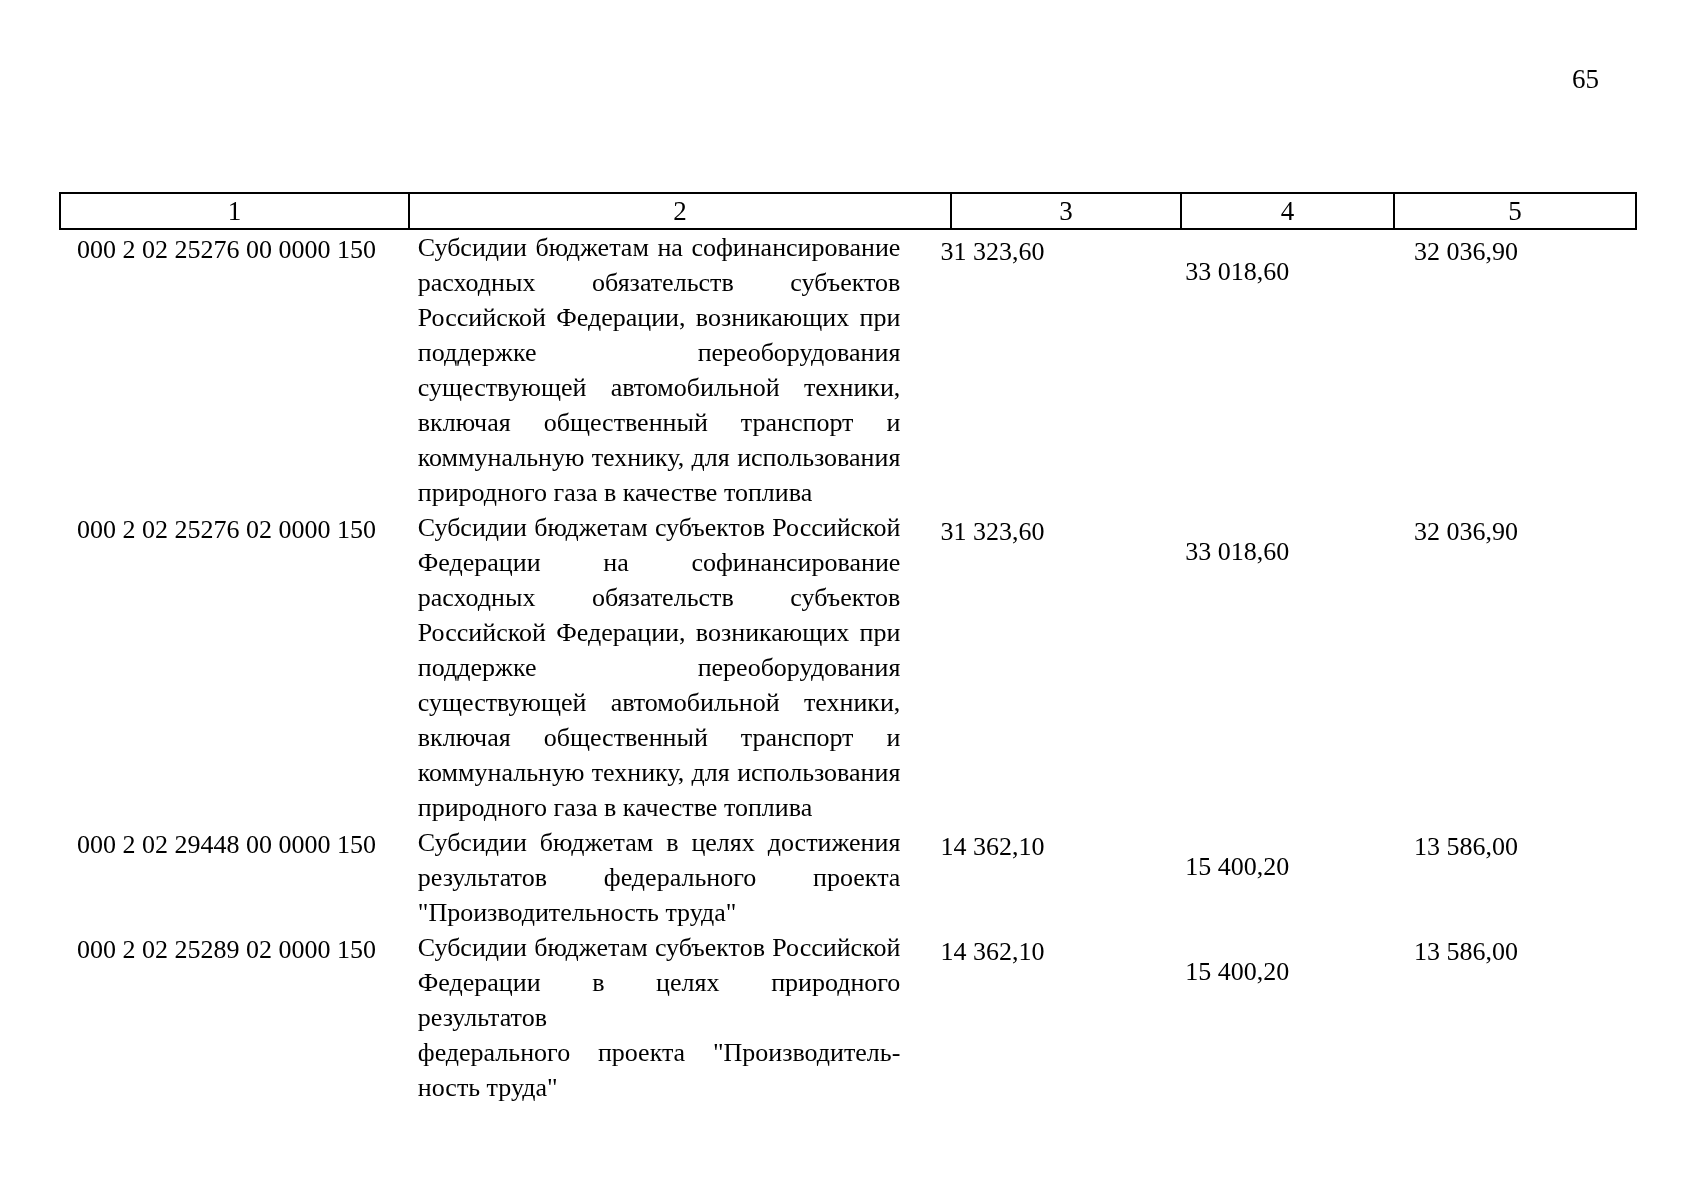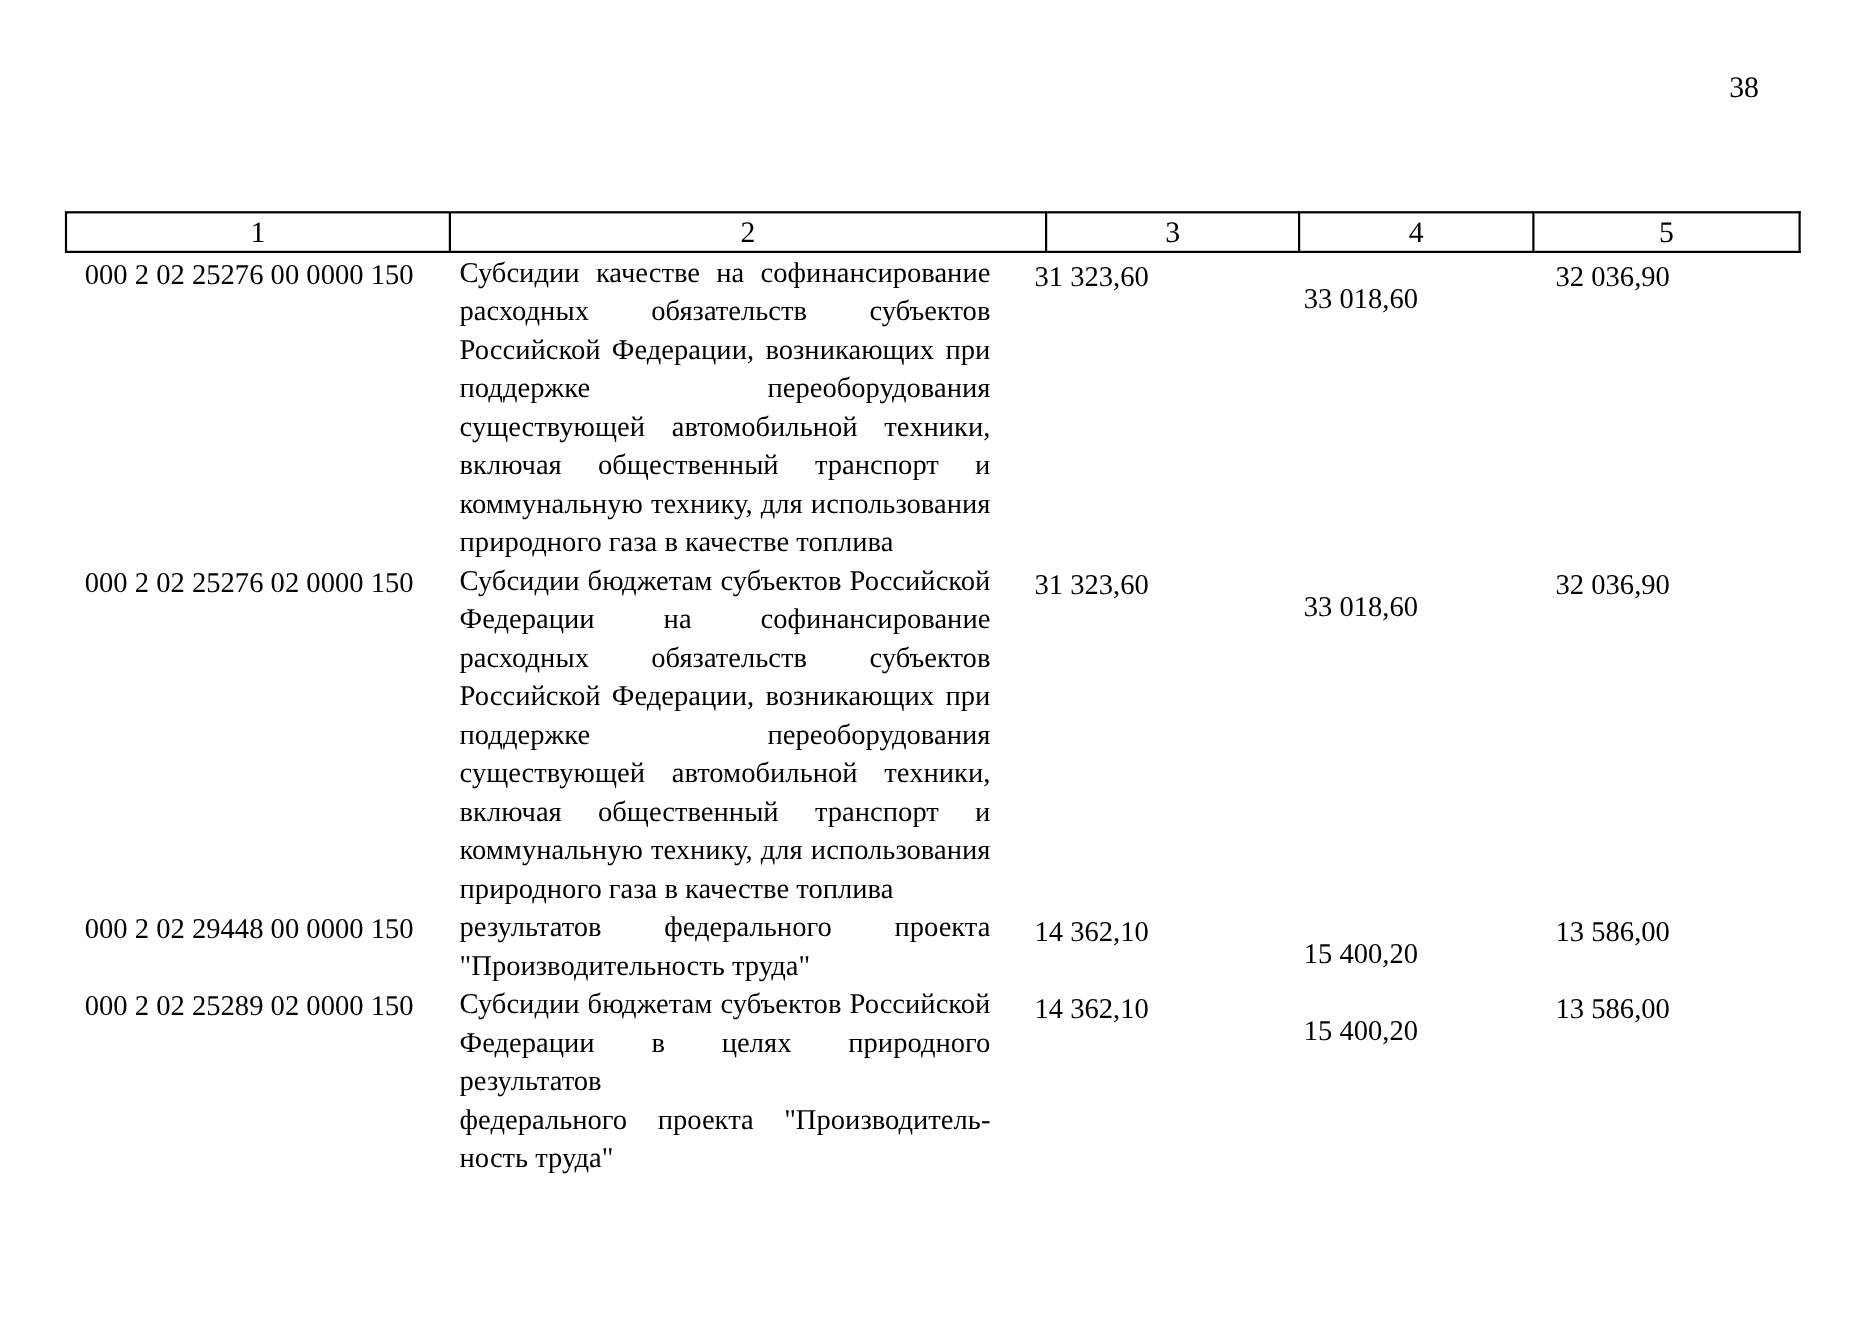--- a/index.html
+++ b/index.html
@@ -17,35 +17,35 @@
   .code { padding-left:18px; padding-top:2px; white-space:nowrap; }
   .desc { padding-left:5px; padding-right:8px; text-align:justify; }
   .desc span { display:block; text-align:justify; text-align-last:justify; }
   .desc span.last { text-align-last:left; }
   .num { text-align:left; padding-top:4px; white-space:nowrap; }
   .c3.num { padding-right:34px; } .c4.num { padding-right:30px;margin-top:20px; } .c5.num { padding-right:24px; }
 </style>
 </head>
 <body>
 
-<div class="page-number">38</div>
+<div class="page-number">65</div>
 
 <div class="table">
   <div class="header-row">
     <div class="hcell c1">1</div>
     <div class="hcell c2">2</div>
     <div class="hcell c3">3</div>
     <div class="hcell c4">4</div>
     <div class="hcell c5">5</div>
   </div>
 
   <div class="row">
     <div class="cell c1 code">000 2 02 25276 00 0000 150</div>
     <div class="cell c2 desc">
-      <span>Субсидии качестве на софинансирование</span>
+      <span>Субсидии бюджетам на софинансирование</span>
       <span>расходных обязательств субъектов</span>
       <span>Российской Федерации, возникающих при</span>
       <span>поддержке переоборудования</span>
       <span>существующей автомобильной техники,</span>
       <span>включая общественный транспорт и</span>
       <span>коммунальную технику, для использования</span>
       <span class="last">природного газа в качестве топлива</span>
     </div>
     <div class="cell c3 num">31 323,60</div>
     <div class="cell c4 num">33 018,60</div>
@@ -66,20 +66,21 @@
       <span class="last">природного газа в качестве топлива</span>
     </div>
     <div class="cell c3 num">31 323,60</div>
     <div class="cell c4 num">33 018,60</div>
     <div class="cell c5 num">32 036,90</div>
   </div>
 
   <div class="row">
     <div class="cell c1 code">000 2 02 29448 00 0000 150</div>
     <div class="cell c2 desc">
+      <span>Субсидии бюджетам в целях достижения</span>
       <span>результатов федерального проекта</span>
       <span class="last">"Производительность труда"</span>
     </div>
     <div class="cell c3 num">14 362,10</div>
     <div class="cell c4 num">15 400,20</div>
     <div class="cell c5 num">13 586,00</div>
   </div>
 
   <div class="row">
     <div class="cell c1 code">000 2 02 25289 02 0000 150</div>

